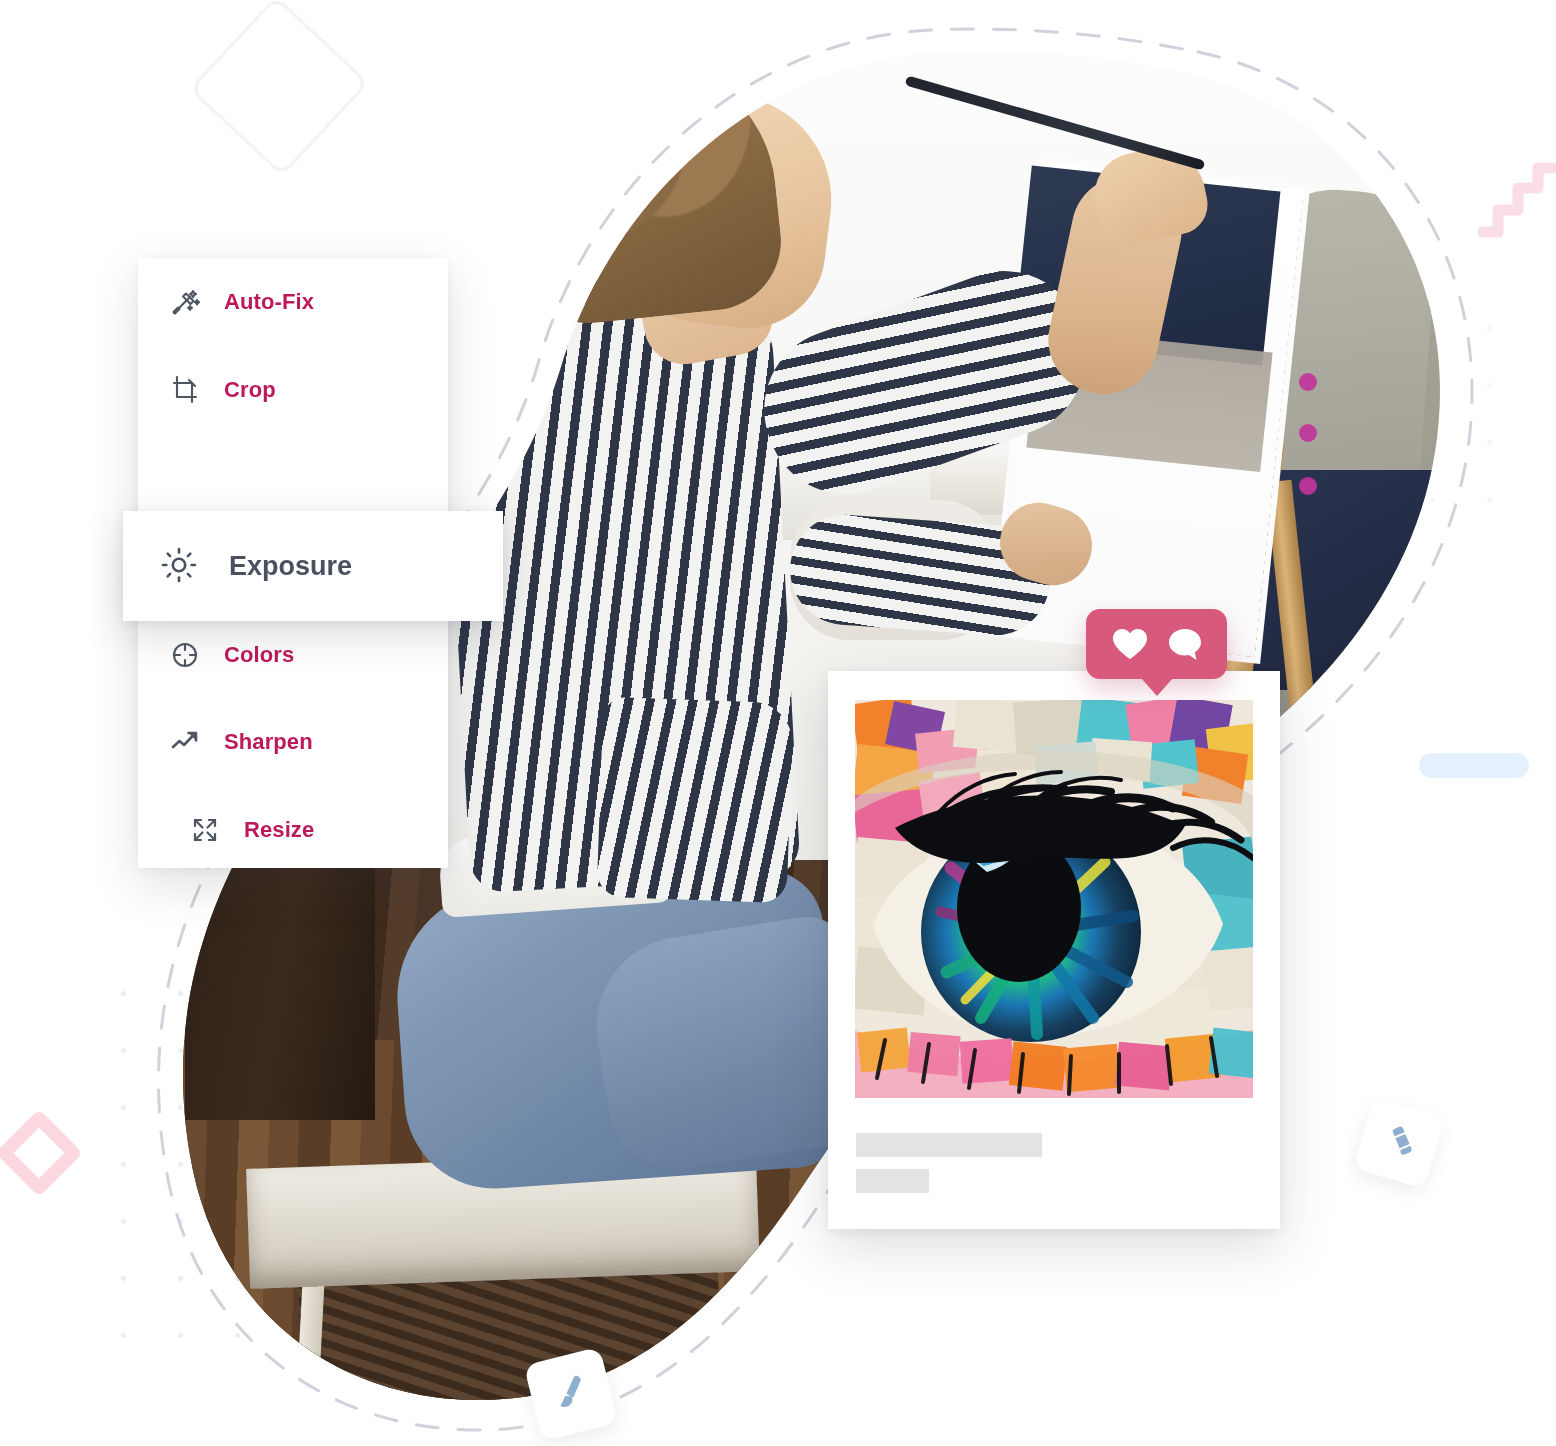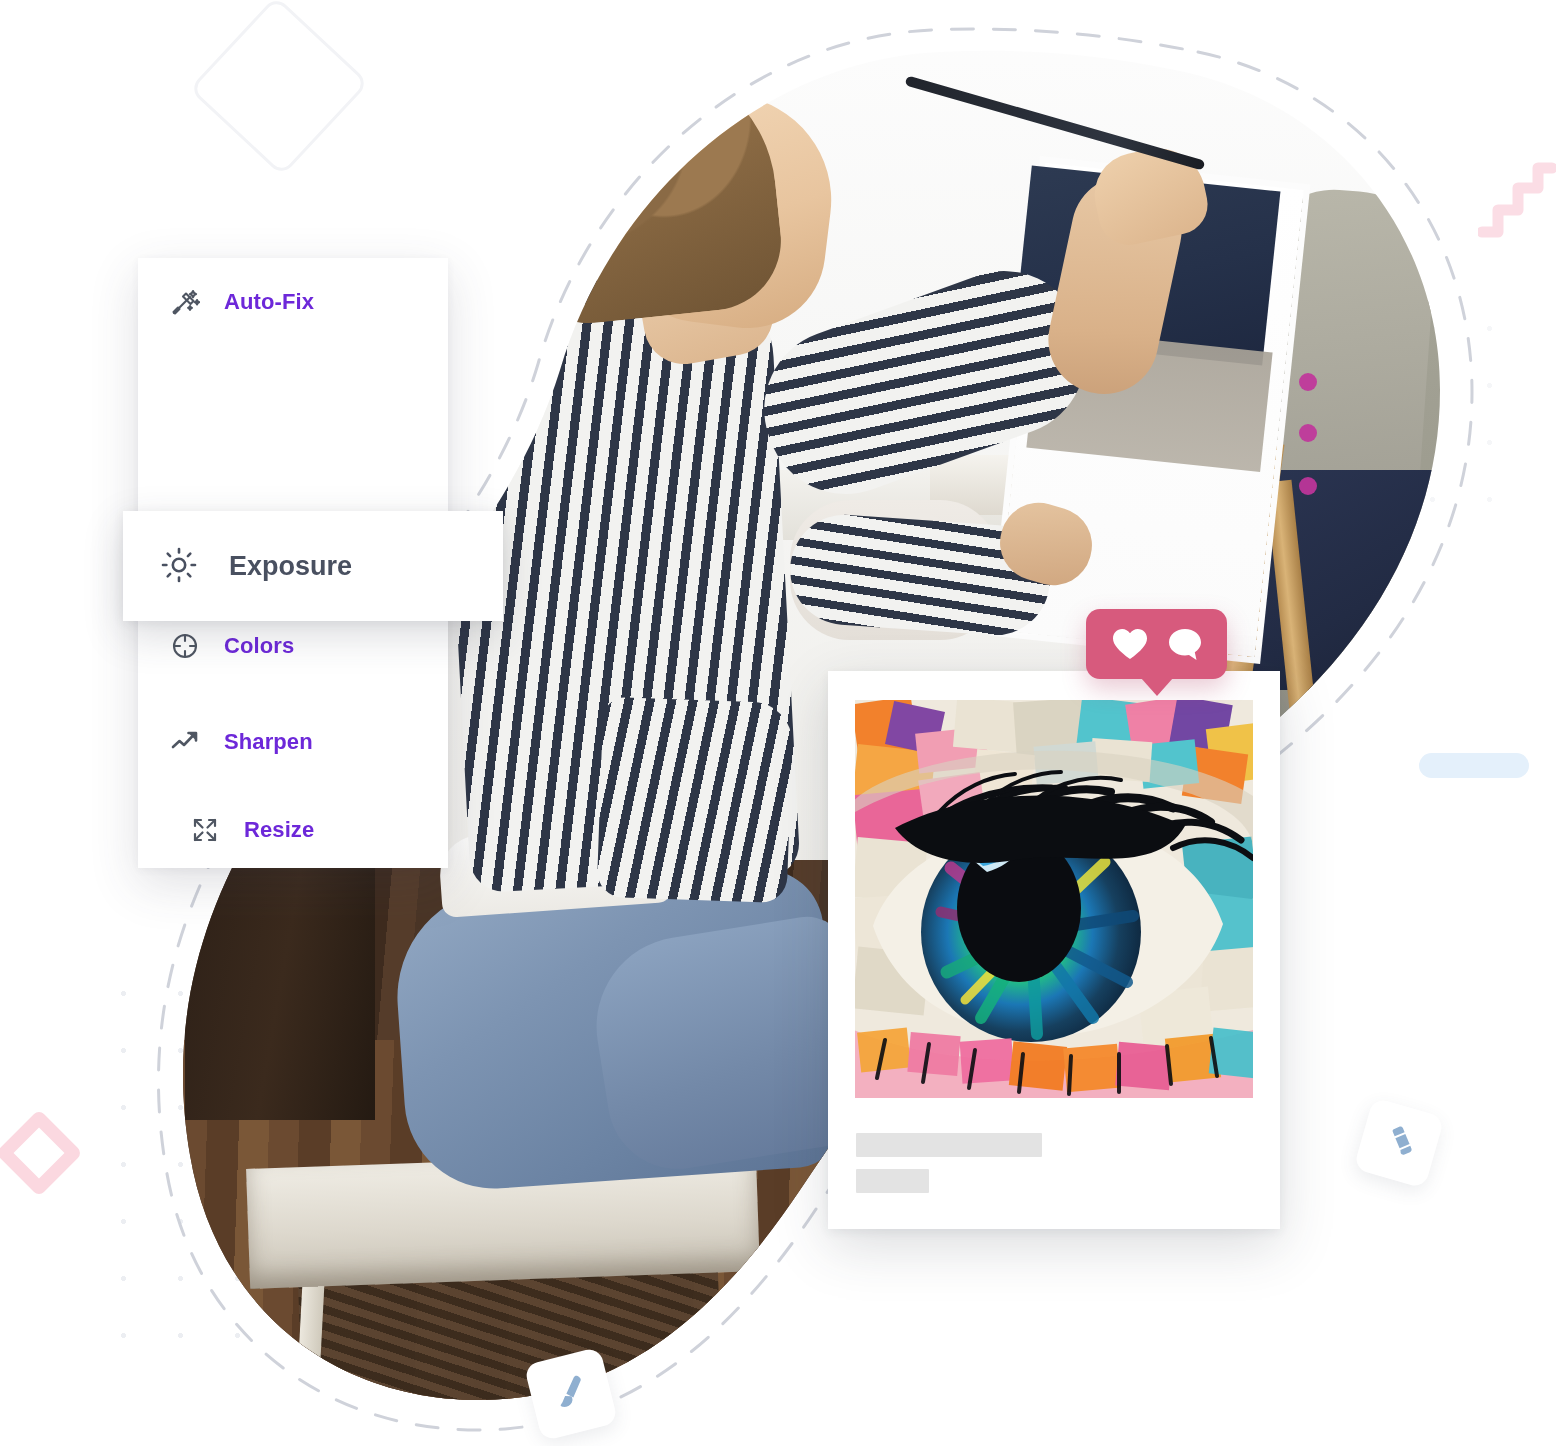--- a/index.html
+++ b/index.html
@@ -298,21 +298,21 @@
     display: flex; align-items: center;
     cursor: pointer;
   }
   .menu-item .mi-icon {
     width: 34px; height: 34px;
     margin-left: 30px; margin-right: 22px;
     display: flex; align-items: center; justify-content: center;
     color: #4f5662; flex: none;
   }
   .menu-item .mi-label {
-    font-size: 22px; font-weight: 700; color: #6d28d9;
+    font-size: 22px; font-weight: 700; color: #be185d;
     letter-spacing: .1px;
   }
 
   
   #menu-item-exposure {
     position: absolute;
     left: 95px; top: 511px;
     width: 380px; height: 110px;
     background: #ffffff;
     box-shadow: 0 14px 40px rgba(50,55,70,.18), 0 2px 10px rgba(50,55,70,.08);
@@ -472,23 +472,33 @@
           <path d="M16 6.5 L23.5 14 L20.5 17 L13 9.5 Z"></path>
           <path d="M3.5 25 L8 20.5 L9.5 22 L5 26.5 Z" fill="currentColor"></path>
           <path d="M23 4 l1.1 2 2 1.1 -2 1.1 -1.1 2 -1.1 -2 -2 -1.1 2 -1.1 Z"></path>
           <path d="M27 13 l.8 1.4 1.4 .8 -1.4 .8 -.8 1.4 -.8 -1.4 -1.4 -.8 1.4 -.8 Z"></path>
           <path d="M20 19 l.7 1.2 1.2 .7 -1.2 .7 -.7 1.2 -.7 -1.2 -1.2 -.7 1.2 -.7 Z"></path>
         </svg>
       </span>
       <span class="mi-label">Auto-Fix</span>
     </div>
 
-
-
-    <div class="menu-item" style="top:344px;">
+    <div class="menu-item" style="top:88px;">
+      <span class="mi-icon">
+        <svg width="30" height="30" viewBox="0 0 30 30" fill="none" stroke="currentColor" stroke-width="2.1" stroke-linecap="round" stroke-linejoin="round">
+          <path d="M7 2 V22 H26"></path>
+          <path d="M22 27 V8 H4"></path>
+          <path d="M19 5 L25 11" stroke-width="2.1"></path>
+        </svg>
+      </span>
+      <span class="mi-label">Crop</span>
+    </div>
+
+
+    <div class="menu-item" style="top:353px;">
       <span class="mi-icon">
         <svg width="30" height="30" viewBox="0 0 30 30" fill="none" stroke="currentColor" stroke-width="2.1" stroke-linecap="round">
           <circle cx="15" cy="15" r="11"></circle>
           <path d="M15 4.5 V10"></path>
             <path d="M15 20 V25.5"></path>
           <path d="M4.5 15 H10"></path>
             <path d="M20 15 H25.5"></path>
         </svg>
       </span>
       <span class="mi-label">Colors</span>

